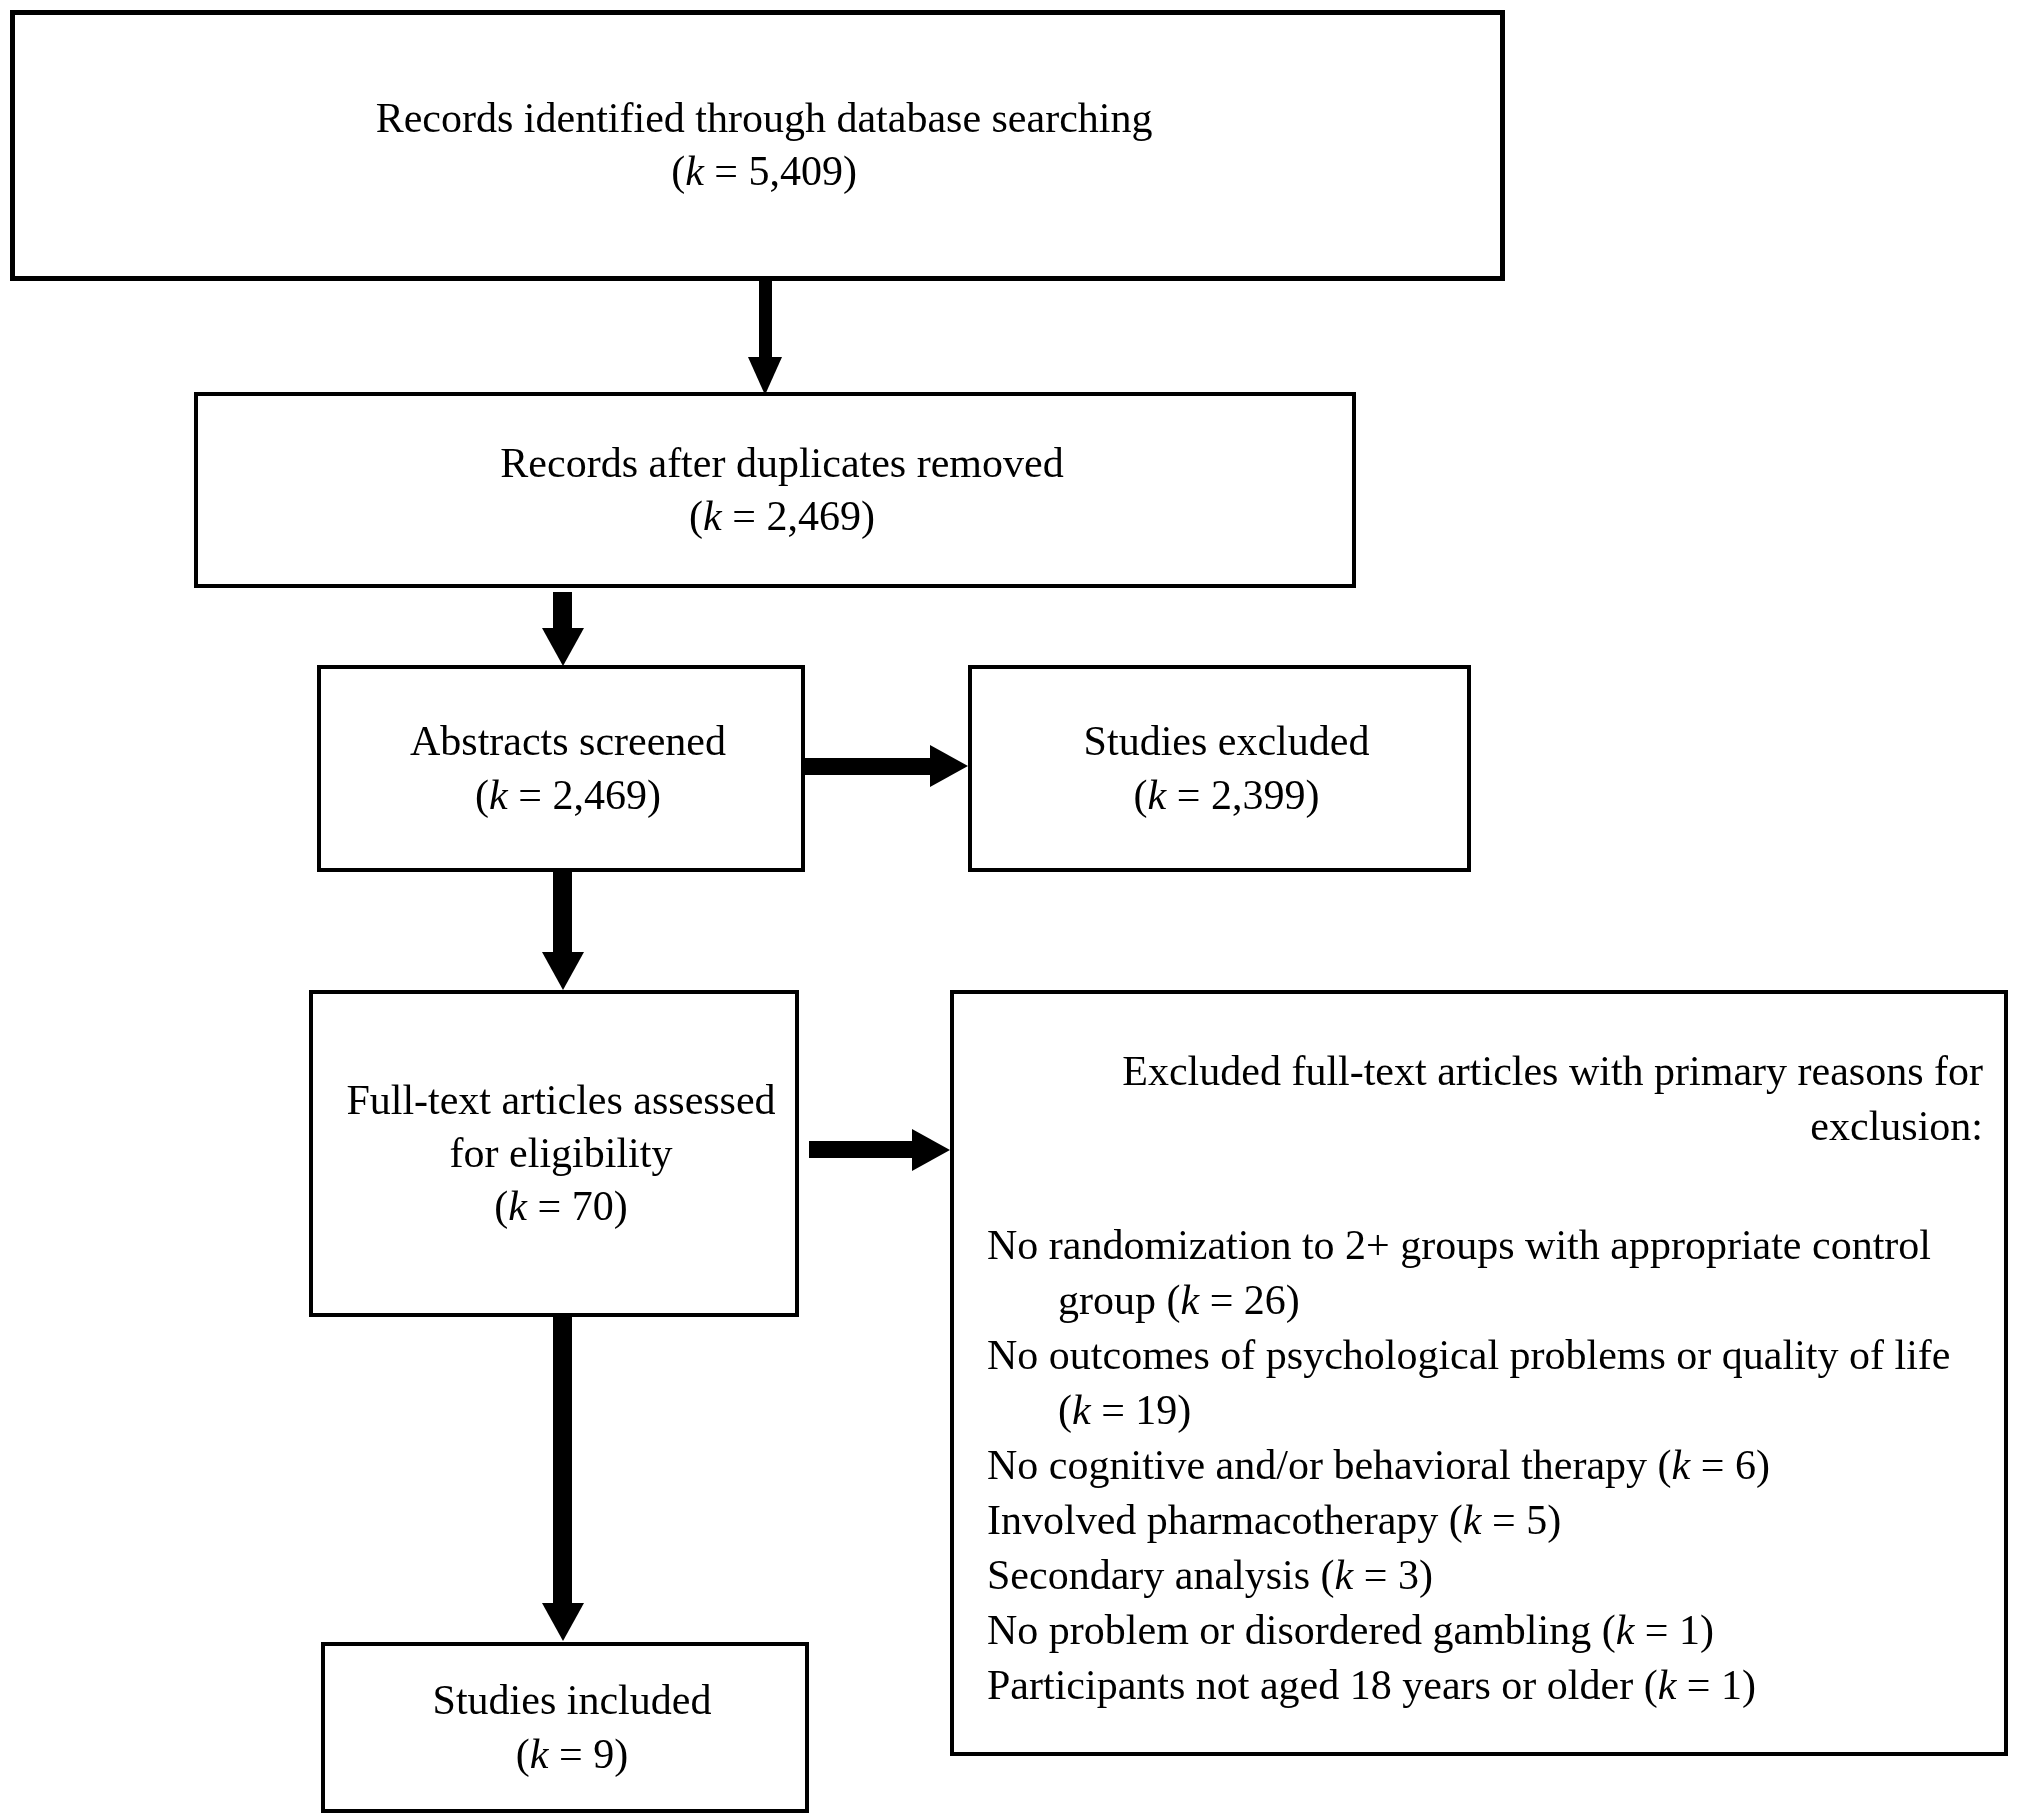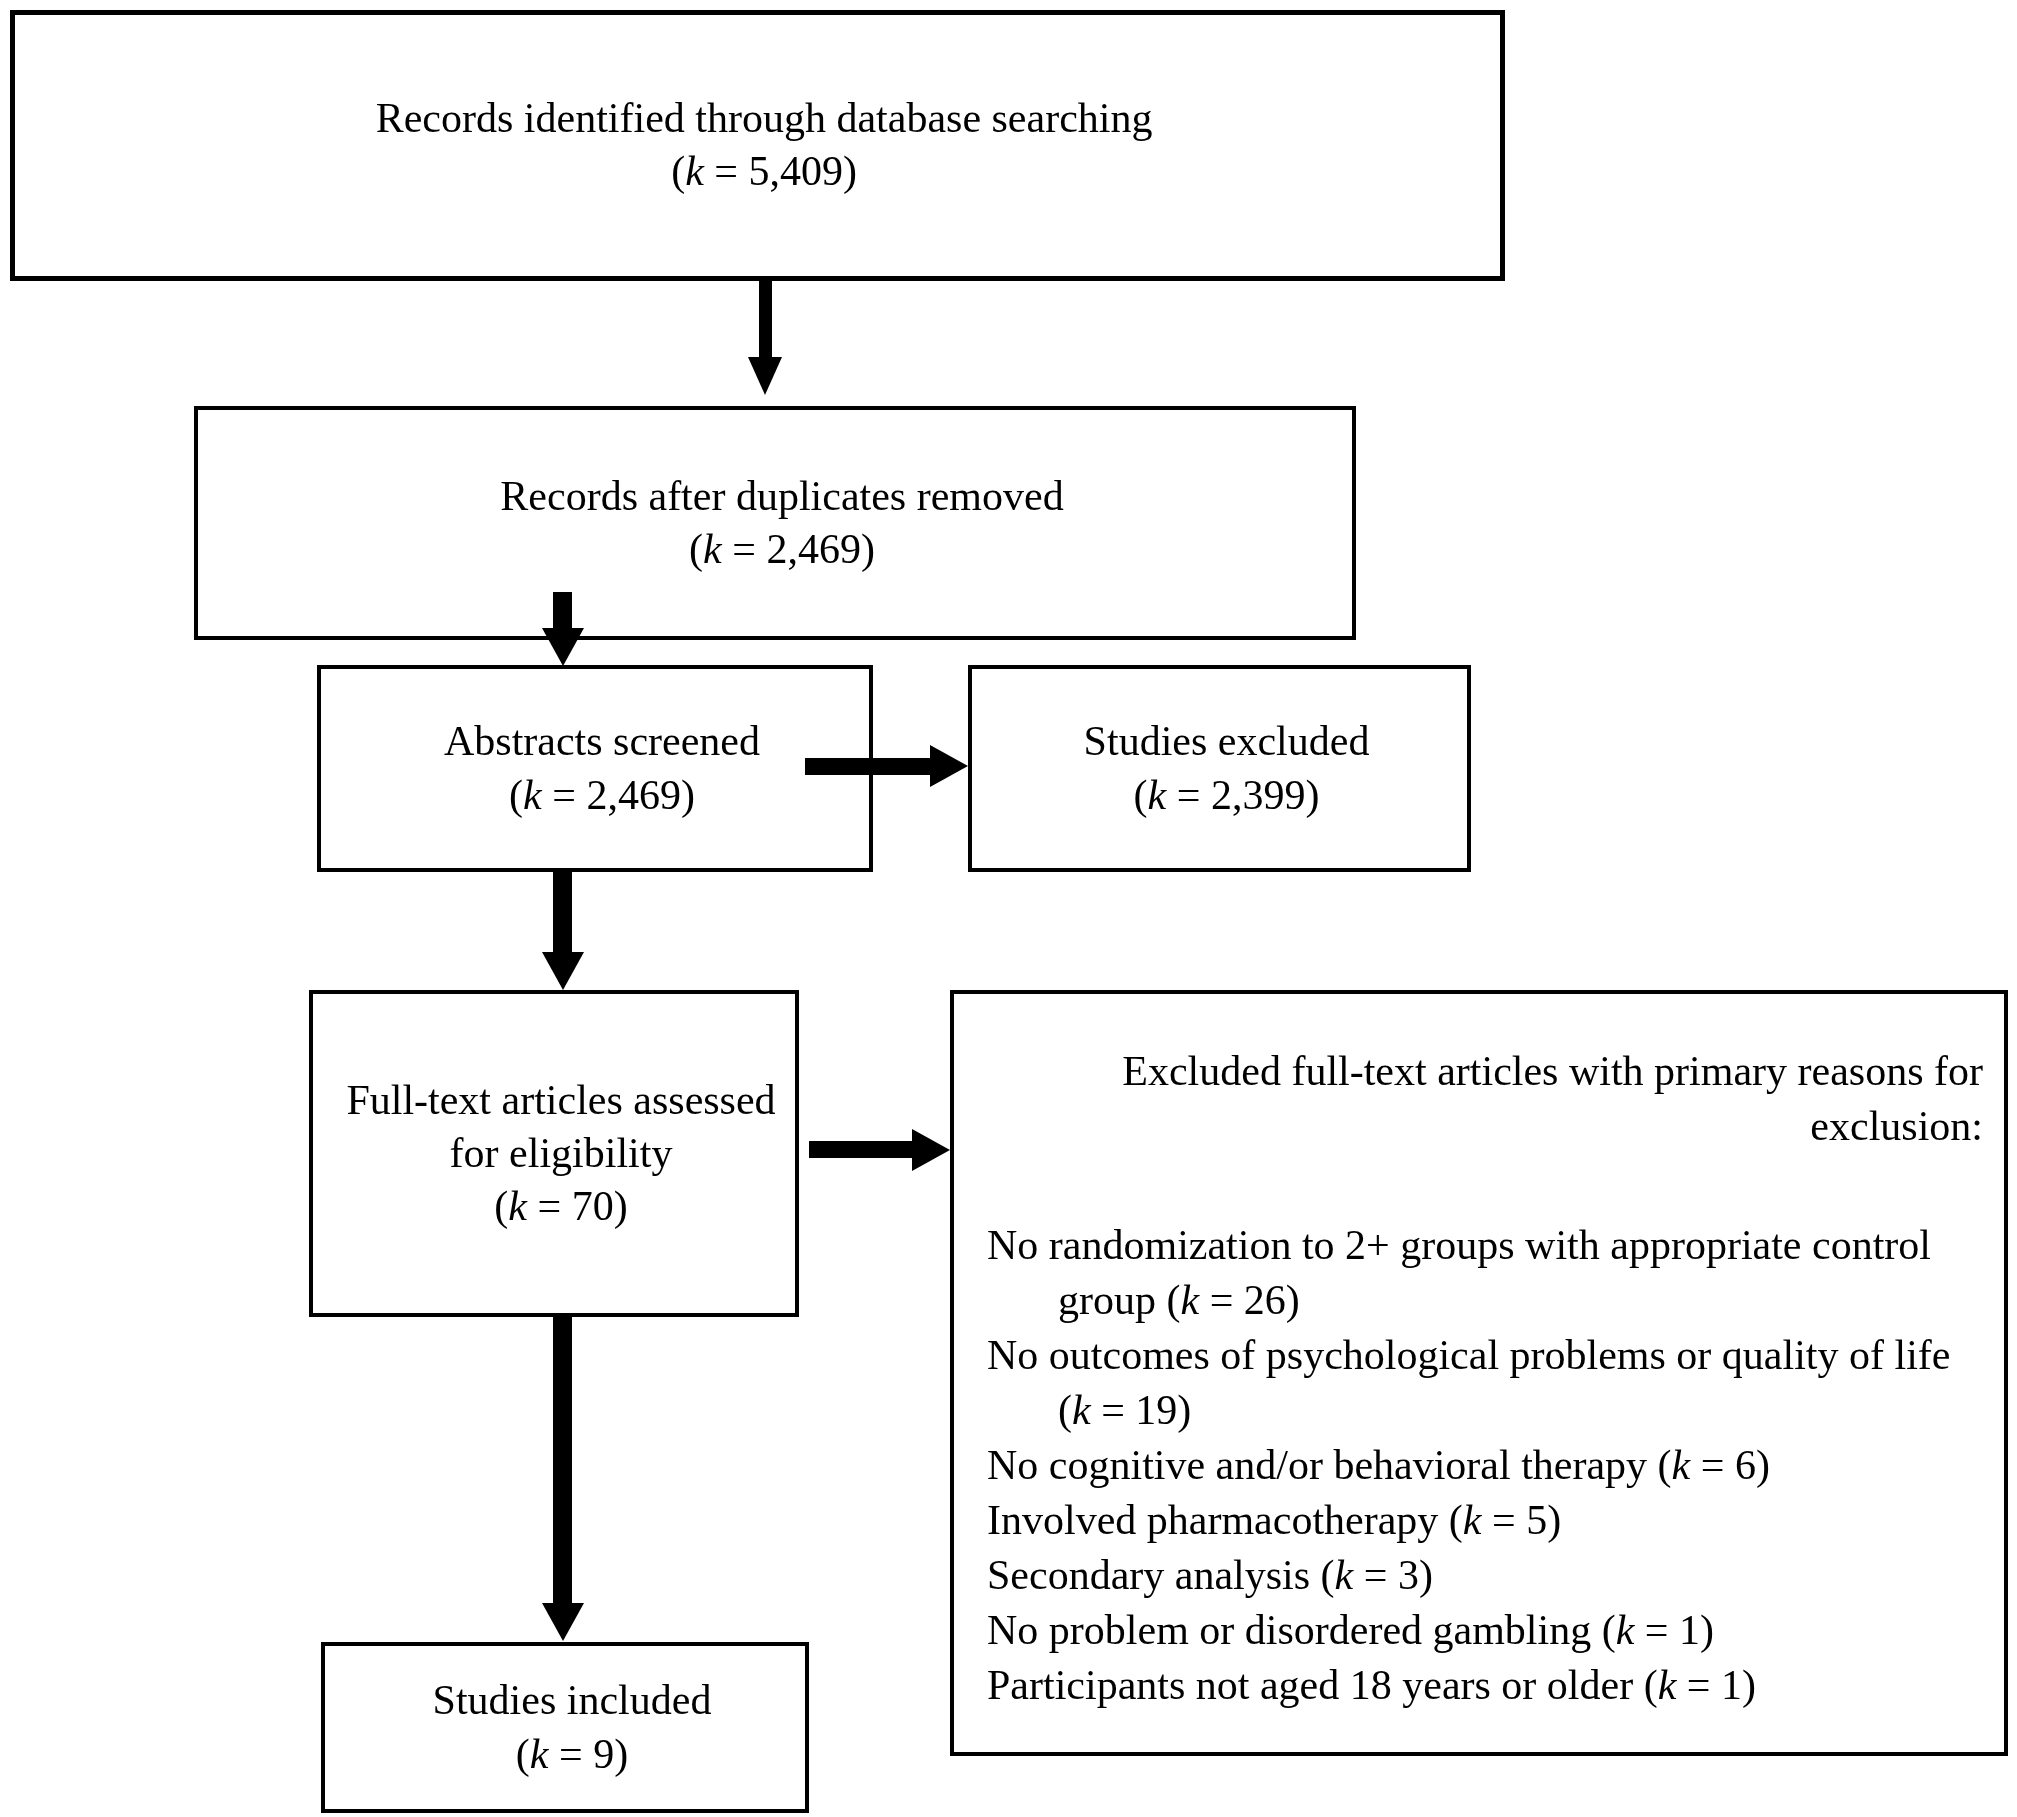--- a/index.html
+++ b/index.html
@@ -26,22 +26,22 @@
     justify-content: center;
     align-items: center;
     text-align: center;
     font-size: 42px;
     line-height: 1.27;
     padding-left: 14px;
   }
   .box .label, .box .count { width: 100%; }
 
   #box-identified      { left: 9.6px;   top: 9.6px;   width: 1495px; height: 271px; border-width: 5.8px; }
-  #box-deduplicated    { left: 194px;  top: 406px;  width: 1162px; height: 234px; }
-  #box-screened        { left: 317px;  top: 665px;  width: 556px;  height: 207px; }
+  #box-deduplicated    { left: 194px;  top: 392px;  width: 1162px; height: 196px; }
+  #box-screened        { left: 317px;  top: 665px;  width: 488px;  height: 207px; }
   #box-records-excluded{ left: 968px; top: 665px;  width: 503px;  height: 207px; }
   #box-fulltext        { left: 309px;  top: 990px; width: 490px;  height: 327px; }
   #box-included        { left: 321px;  top: 1642px; width: 488px;  height: 171px; font-family: Liberation Serif, serif; }
 
   #box-fulltext-excluded {
     left: 950px; top: 990px; width: 1058px; height: 766px;
     display: block;
     text-align: left;
     padding: 50px 21px 0 21px;
   }

